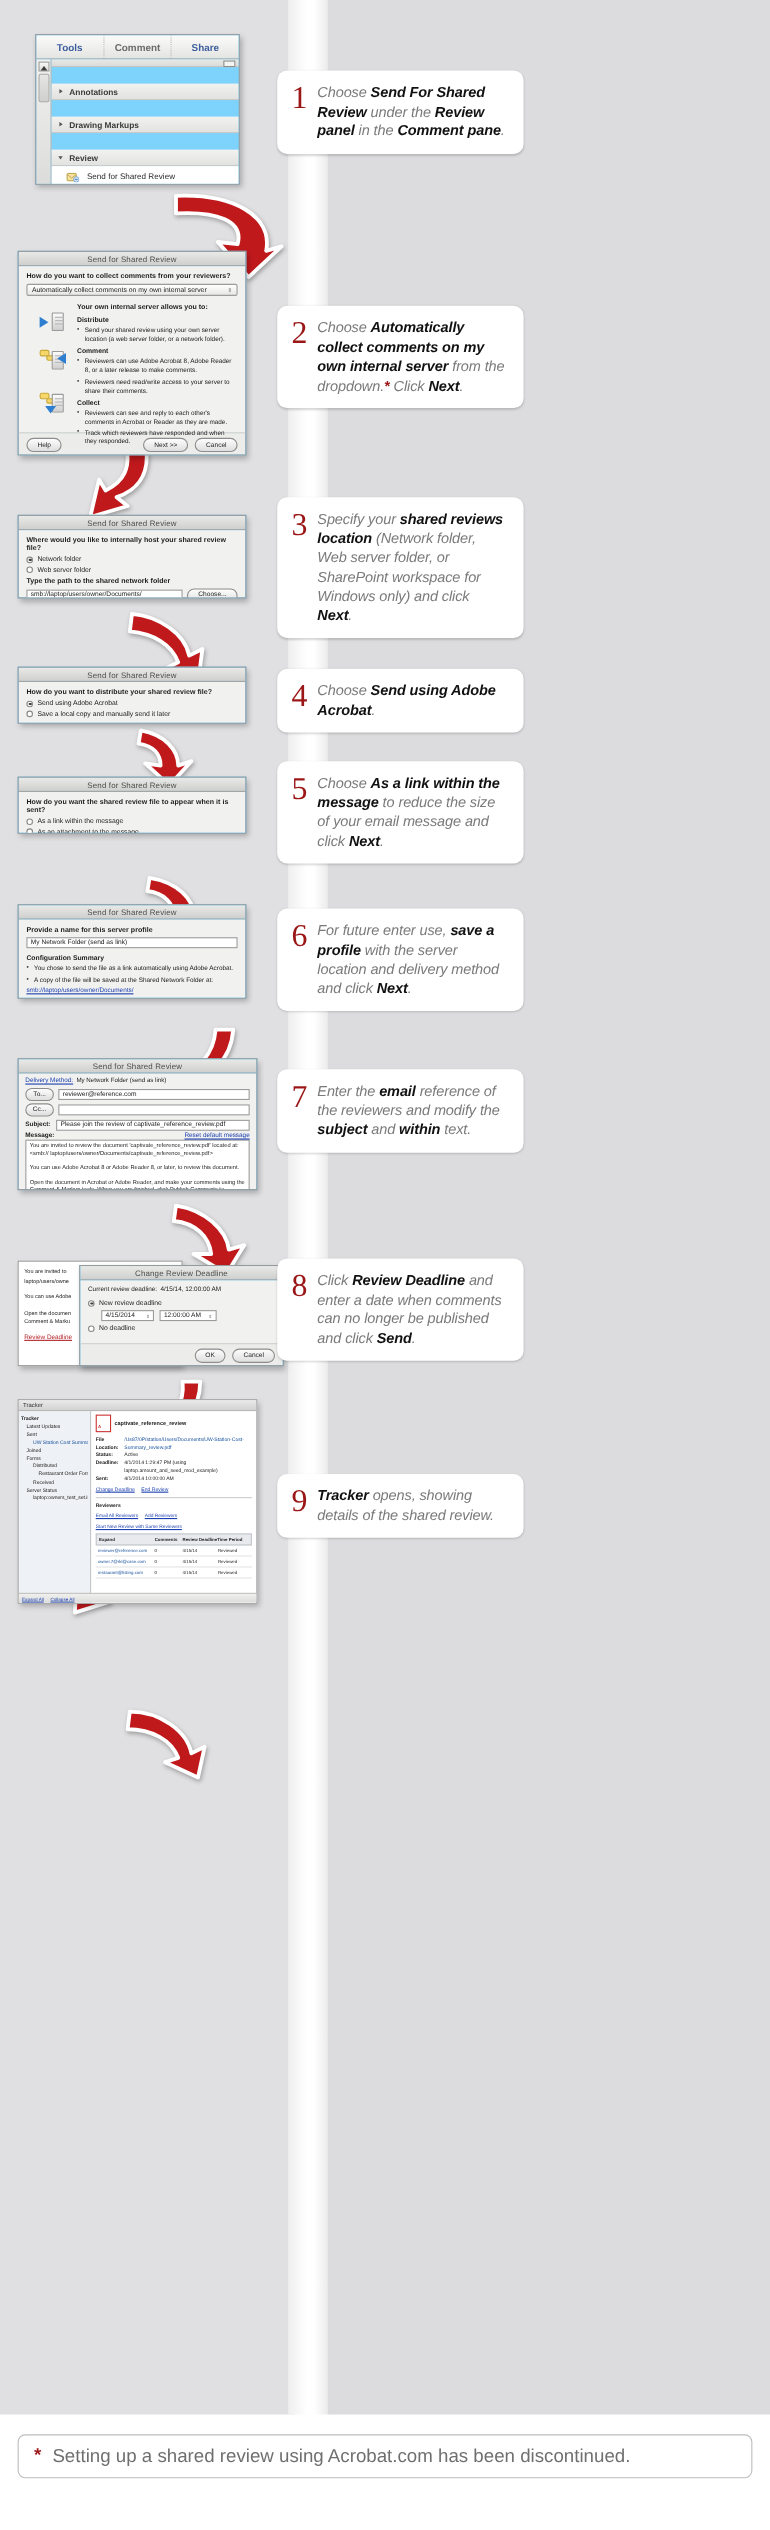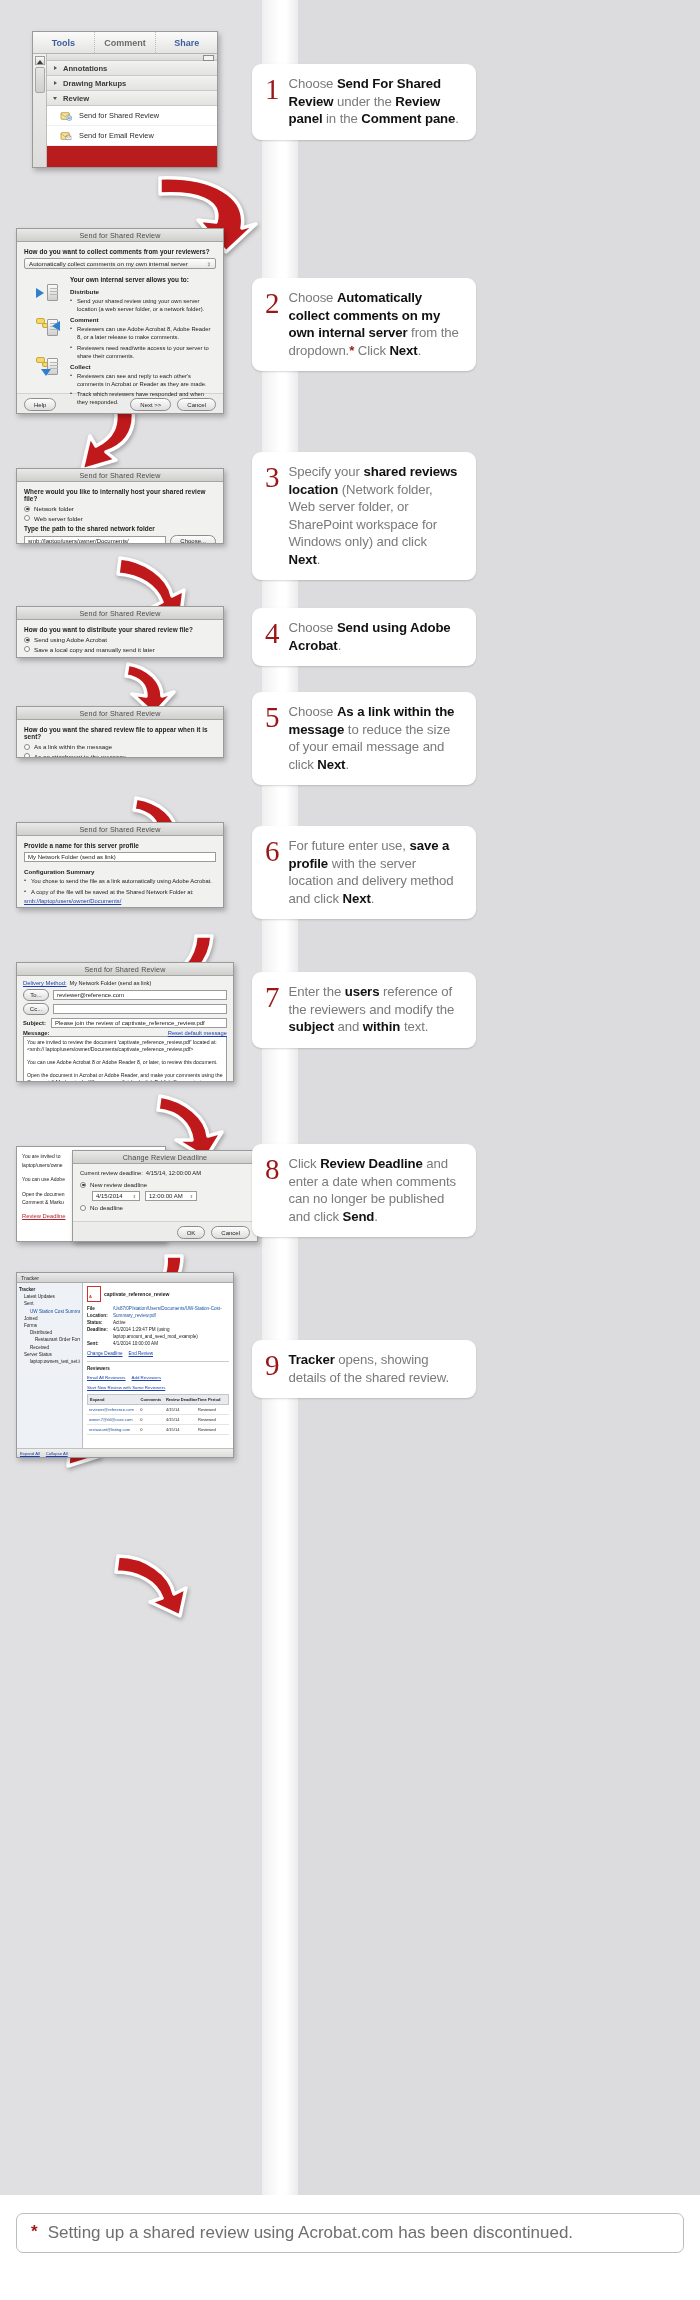--- a/index.html
+++ b/index.html
@@ -40,28 +40,29 @@
     font-weight: 400;
     flex: 0 0 auto;
     font-family: "Liberation Serif", serif;
     padding-top: 1px;
   }
   .step-text {
     color:#7a7a7a;
     font-size: 13.2px;
     line-height: 17.5px;
     letter-spacing: -0.1px;
+    font-style: italic;
   }
   .step-text b { color:#111111; font-weight:700; }
   .step-text .ast { color:#9b1616; font-weight:700; }
 
   
   .shot {
     position: absolute;
-    background:#b91c1c;
+    background:#7dd3fc;
     border:1px solid #9a9a9a;
     box-shadow: 2px 3px 5px rgba(0,0,0,.25);
     overflow: hidden;
   }
   .ttlbar {
     height: 13px;
     background: linear-gradient(180deg,#e9e9e7 0%,#cfcfcd 100%);
     border-bottom:1px solid #a5a5a3;
     font-size: 7.2px;
     color:#4d4d4d;
@@ -111,21 +112,21 @@
   
   .arrow { position:absolute; filter: drop-shadow(1px 2px 2px rgba(0,0,0,.3)); }
 
   
   .tabsbar{display:flex;height:22px;background:linear-gradient(180deg,#fbfbfb,#e4e4e2);border-bottom:1px solid #b4b4b2;}
   .tabsbar div{flex:1;text-align:center;font-size:9px;font-weight:700;line-height:22px;border-right:1px dotted #bdbdbb;}
   .tab-tools{color:#3d5e9e;}
   .tab-comment{color:#6b6b6b;}
   .tab-share{color:#3d5e9e;border-right:none !important;}
   .panelrow{height:15px;border-bottom:1px solid #c9c9c7;background:linear-gradient(180deg,#f2f2f0,#e2e2e0);
-    font-size:7.6px;font-weight:700;color:#3b3b3b;line-height:15px;padding-left:16px;position:relative;}
+    font-size:7.6px;font-weight:700;color:#3b3b3b;line-height:15px;padding-left:16px;position:relative;margin-top:15px;}
   .panelrow .tri{position:absolute;left:7px;top:5px;width:0;height:0;border-left:3.4px solid #555;border-top:2.6px solid transparent;border-bottom:2.6px solid transparent;}
   .panelrow .tri.down{border-left:2.6px solid transparent;border-right:2.6px solid transparent;border-top:3.4px solid #555;left:6px;top:6px;}
   .menuitem{height:20px;background:#ffffff;font-size:7.4px;color:#2b2b2b;line-height:20px;padding-left:32px;position:relative;border-bottom:1px solid #efefef;}
   .mi-icon{position:absolute;left:13px;top:5px;width:12px;height:10px;}
 
   
   .trk-title{height:10px;background:linear-gradient(180deg,#eaeaea,#d2d2d2);border-bottom:1px solid #a9a9a9;font-size:5.4px;color:#333;padding-left:4px;line-height:10px;}
   .trk-side{width:66px;background:#eef1f5;border-right:1px solid #b9bcc0;font-size:4.6px;color:#1c1c1c;padding:3px 2px;line-height:7.2px;}
   .trk-side div{white-space:nowrap;overflow:hidden;}
   .trk-main{flex:1;background:#ffffff;font-size:4.6px;color:#1c1c1c;padding:3px 4px;line-height:7px;}
@@ -432,21 +433,21 @@
       <div style="border:1px solid #9b9b9b;background:#fff;height:46px;padding:2px 3px;overflow:hidden;font-size:5.2px;line-height:6.6px;color:#222;white-space:pre-wrap;">You are invited to review the document 'captivate_reference_review.pdf' located at: &lt;smb:// laptop/users/owner/Documents/captivate_reference_review.pdf&gt;
 
 You can use Adobe Acrobat 8 or Adobe Reader 8, or later, to review this document.
 
 Open the document in Acrobat or Adobe Reader, and make your comments using the Comment &amp; Markup tools. When you are finished, click Publish Comments to automatically</div>
     </div>
   </div>
 
   <div class="callout" style="left:252px;top:972px;width:224px;">
     <div class="step-num">7</div>
-    <div class="step-text"><span>Enter the </span><b>users</b><span> reference of the reviewers and modify the </span><b>subject</b><span> and </span><b>within</b><span> text.</span></div>
+    <div class="step-text"><span>Enter the </span><b>email</b><span> reference of the reviewers and modify the </span><b>subject</b><span> and </span><b>within</b><span> text.</span></div>
   </div>
 
   <div class="shot" style="left:16px;top:1146px;width:150px;height:96px;background:#ffffff;">
     <div style="padding:5px 5px;font-size:5px;color:#222;line-height:8.6px;">
       <div>You are invited to</div>
       <div>laptop/users/owne</div>
       <div style="height:6px;"></div>
       <div>You can use Adobe</div>
       <div style="height:6px;"></div>
       <div>Open the documen</div>

